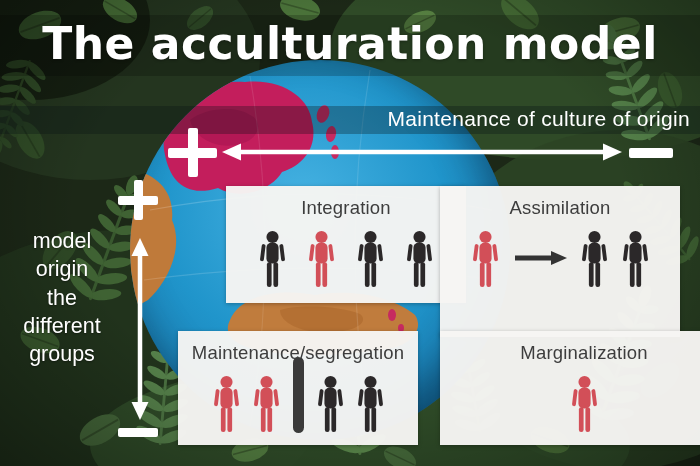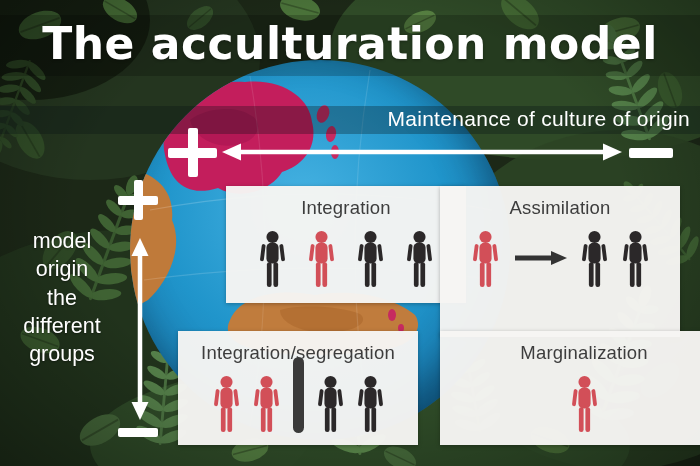--- a/index.html
+++ b/index.html
@@ -289,21 +289,21 @@
          <rect x="16.5" y="27" width="27" height="46" rx="11"></rect>
          <rect x="6.5" y="30" width="8.5" height="38" rx="4.2" transform="rotate(7 10.75 30)"></rect>
          <rect x="45" y="30" width="8.5" height="38" rx="4.2" transform="rotate(-7 49.25 30)"></rect>
          <rect x="17.5" y="70" width="10.5" height="55" rx="5"></rect>
          <rect x="32" y="70" width="10.5" height="55" rx="5"></rect>
        </g>
      </svg>
       </div>
   </div>
   <div class="quadrant q2">
-    <h3>Integration/segregation</h3>
+    <h3>Maintenance/segregation</h3>
     <div class="icon-row">
         <svg class="person-svg" viewBox="0 0 60 126">
        <g fill="#d24f58">
          <circle cx="30" cy="14" r="13.5"></circle>
          <rect x="16.5" y="27" width="27" height="46" rx="11"></rect>
          <rect x="6.5" y="30" width="8.5" height="38" rx="4.2" transform="rotate(7 10.75 30)"></rect>
          <rect x="45" y="30" width="8.5" height="38" rx="4.2" transform="rotate(-7 49.25 30)"></rect>
          <rect x="17.5" y="70" width="10.5" height="55" rx="5"></rect>
          <rect x="32" y="70" width="10.5" height="55" rx="5"></rect>
        </g>

